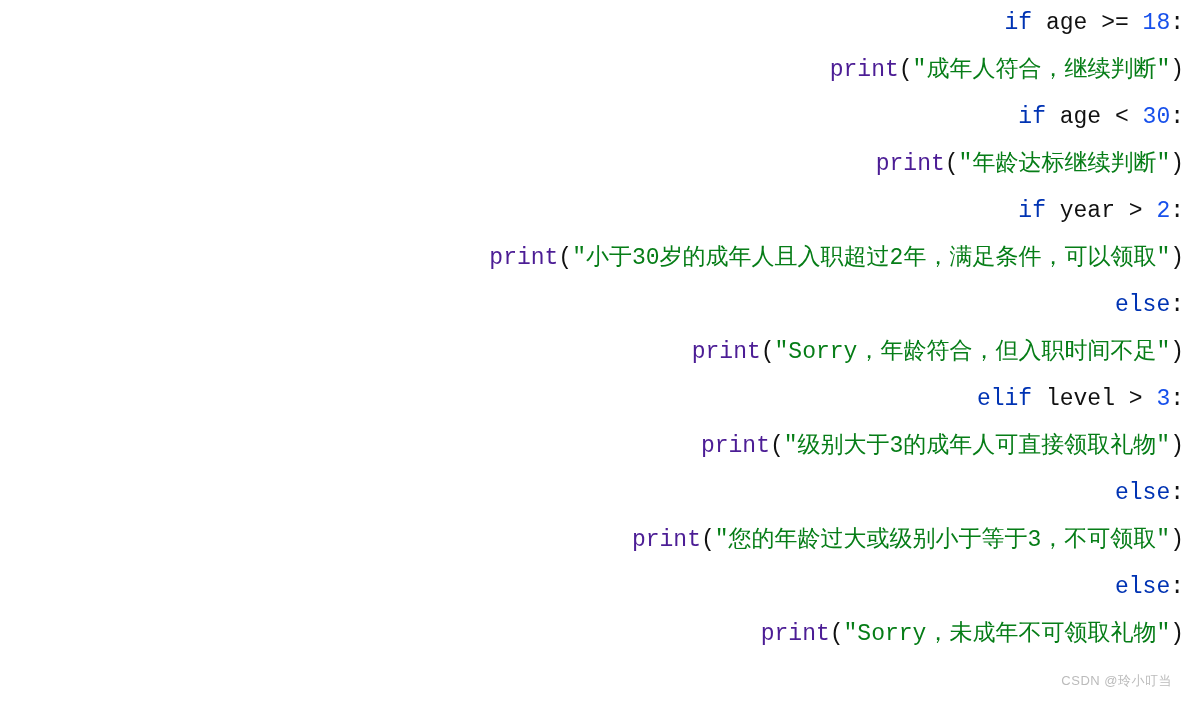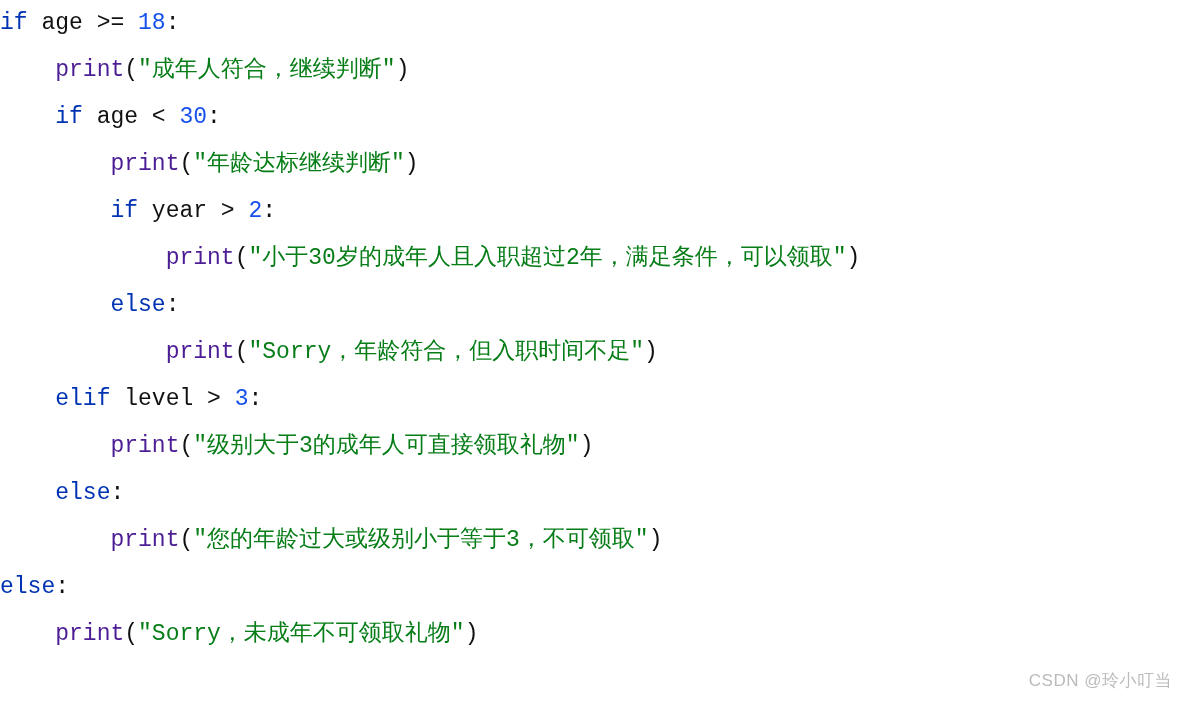--- a/index.html
+++ b/index.html
@@ -26,29 +26,29 @@
   .paren { color: #111; }
   .str { color: #008000; }
   .colon { color: #111; }
 
   
   .kw { color: #0033b3; }
   .num { color: #1750eb; }
   .str { color: #067d17; }
   .func { color: #4c1d95; }
 
-  .line { display: block; }
+  .line { display: block; text-align: right; }
 
   .watermark {
     position: absolute;
     right: 12px;
     bottom: 6px;
     color: #bbb;
     font-family: sans-serif;
-    font-size: 17px;
+    font-size: 13px;
     letter-spacing: 0.5px;
   }
 </style>
 </head>
 <body>
 
 <div class="code" id="code-block"><span class="line"><span class="kw">if </span><span class="ident">age </span><span class="op">&gt;= </span><span class="num">18</span><span class="colon">:</span></span><span class="line">    <span class="func">print</span><span class="paren">(</span><span class="str">"成年人符合，继续判断"</span><span class="paren">)</span></span><span class="line">    <span class="kw">if </span><span class="ident">age </span><span class="op">&lt; </span><span class="num">30</span><span class="colon">:</span></span><span class="line">        <span class="func">print</span><span class="paren">(</span><span class="str">"年龄达标继续判断"</span><span class="paren">)</span></span><span class="line">        <span class="kw">if </span><span class="ident">year </span><span class="op">&gt; </span><span class="num">2</span><span class="colon">:</span></span><span class="line">            <span class="func">print</span><span class="paren">(</span><span class="str">"小于30岁的成年人且入职超过2年，满足条件，可以领取"</span><span class="paren">)</span></span><span class="line">        <span class="kw">else</span><span class="colon">:</span></span><span class="line">            <span class="func">print</span><span class="paren">(</span><span class="str">"Sorry，年龄符合，但入职时间不足"</span><span class="paren">)</span></span><span class="line">    <span class="kw">elif </span><span class="ident">level </span><span class="op">&gt; </span><span class="num">3</span><span class="colon">:</span></span><span class="line">        <span class="func">print</span><span class="paren">(</span><span class="str">"级别大于3的成年人可直接领取礼物"</span><span class="paren">)</span></span><span class="line">    <span class="kw">else</span><span class="colon">:</span></span><span class="line">        <span class="func">print</span><span class="paren">(</span><span class="str">"您的年龄过大或级别小于等于3，不可领取"</span><span class="paren">)</span></span><span class="line"><span class="kw">else</span><span class="colon">:</span></span><span class="line">    <span class="func">print</span><span class="paren">(</span><span class="str">"Sorry，未成年不可领取礼物"</span><span class="paren">)</span></span></div>
 
 <div class="watermark">CSDN @玲小叮当</div>
 

